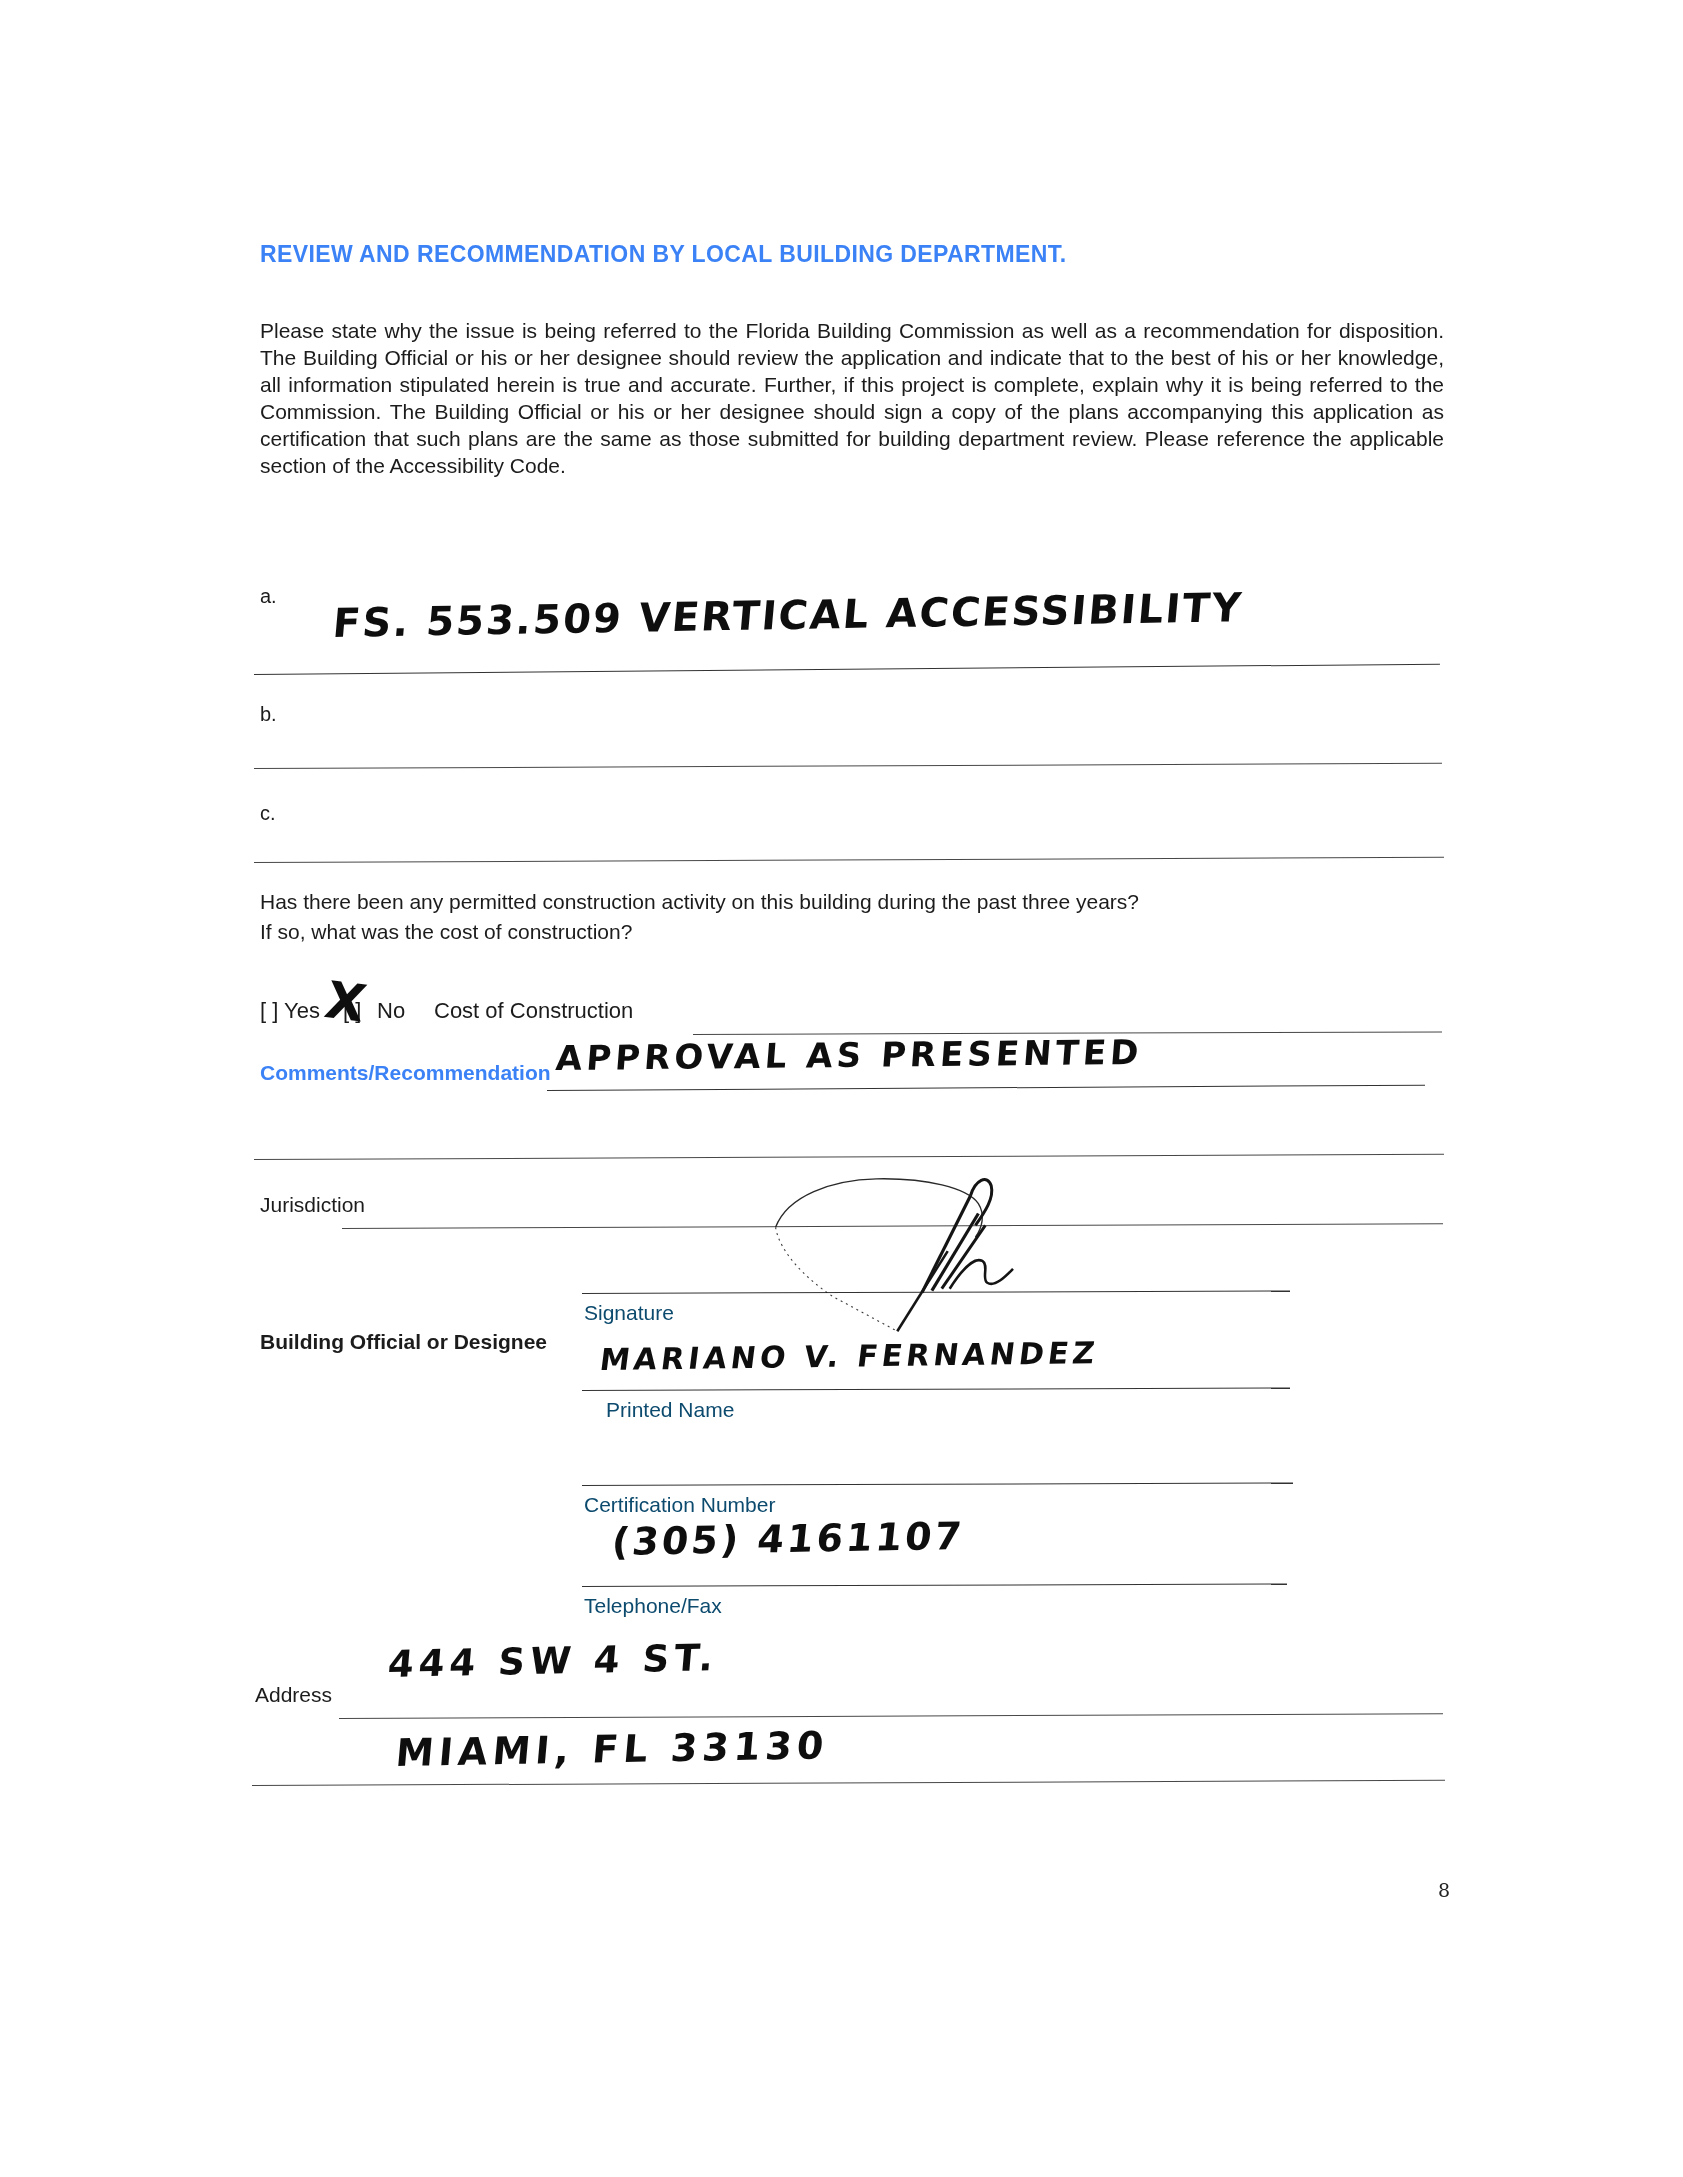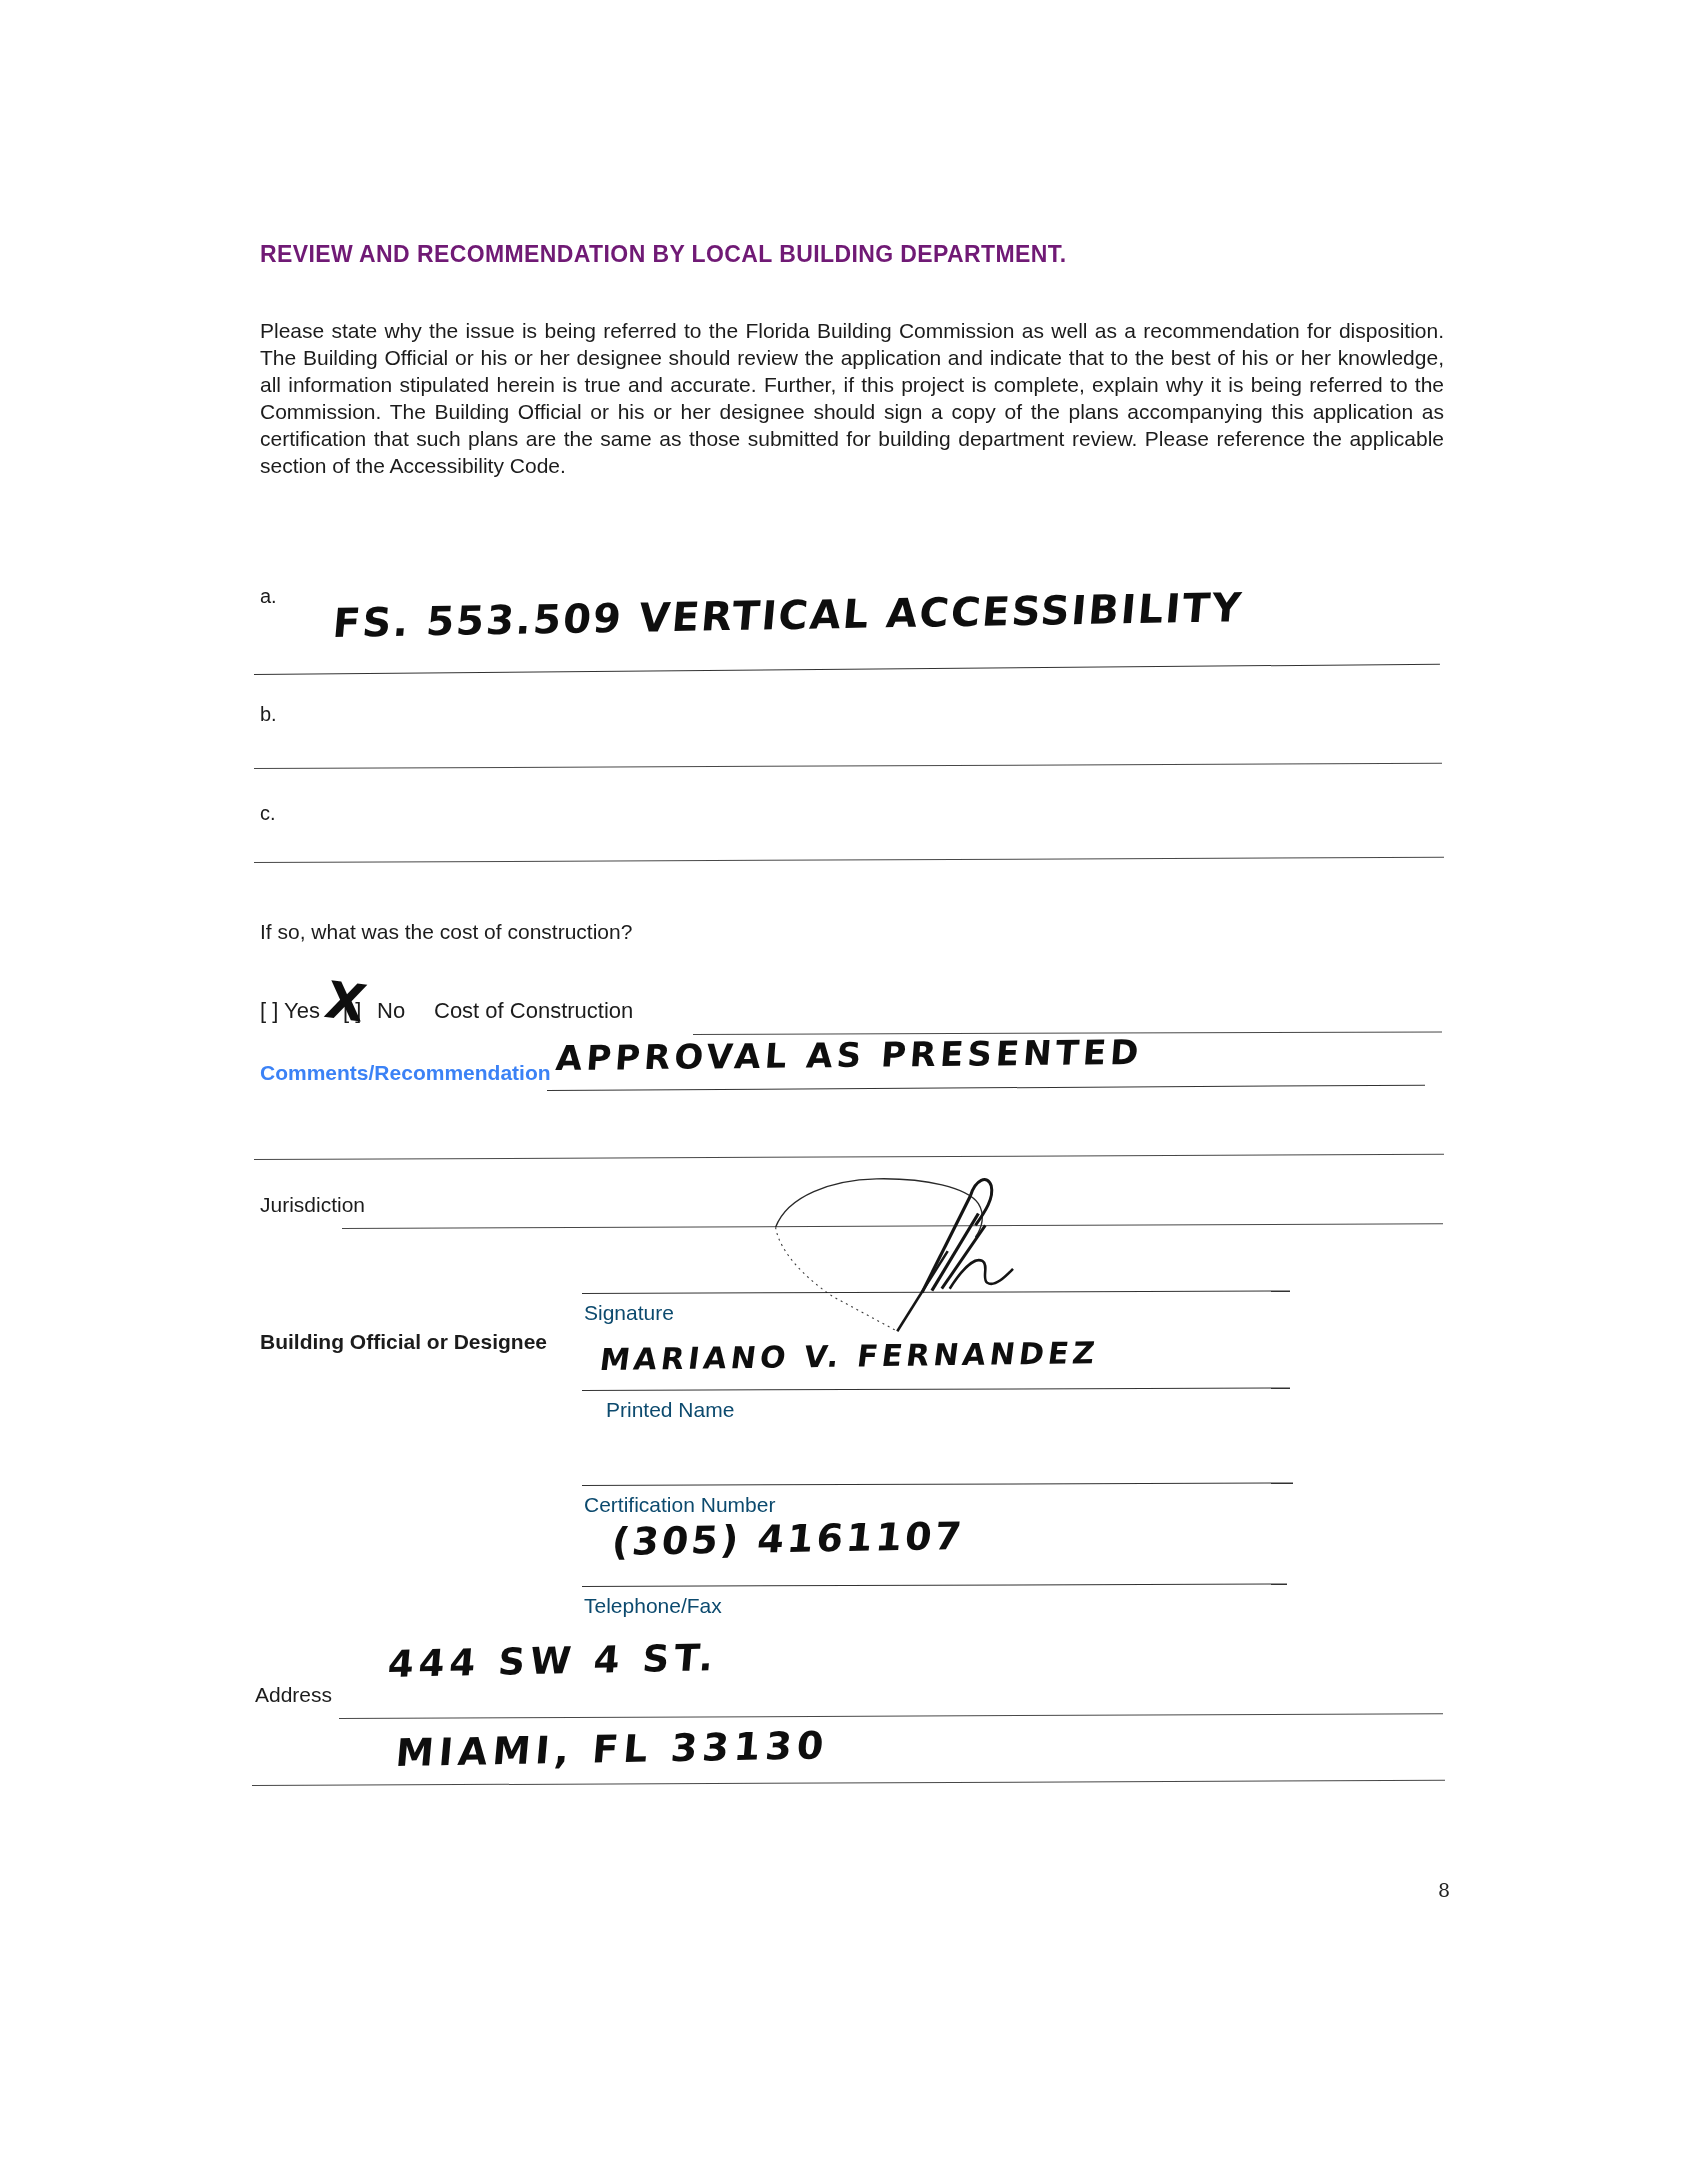--- a/index.html
+++ b/index.html
@@ -1,21 +1,21 @@
 <!DOCTYPE html>
 <html><head>
 <meta charset="utf-8">
 <style>
   html,body{margin:0;padding:0;background:#ffffff;}
   .page{
     position:relative;width:1683px;height:2177px;background:#ffffff;
     font-family:"Liberation Sans",sans-serif;color:#161616;overflow:hidden;
   }
   .abs{position:absolute;}
-  .doc-title{font-size:23px;font-weight:bold;letter-spacing:0.4px;color:#701a75;}
+  .doc-title{font-size:23px;font-weight:bold;letter-spacing:0.4px;color:#3b82f6;}
   .body-text{font-size:21px;line-height:27px;text-align:justify;color:#1c1c1c;}
   .label{font-size:21px;color:#1c1c1c;white-space:nowrap;}
   .label-bold{font-size:21px;font-weight:bold;color:#3b82f6;white-space:nowrap;}
   .small-label{font-size:21px;color:#0c4a6e;white-space:nowrap;}
   .fline{position:absolute;height:0;border-top:1.8px solid rgba(22,22,22,.88);transform-origin:left center;}
   .fline.thin{border-top-width:1.4px;border-top-color:rgba(25,25,25,.8);}
   .hw{
     position:absolute;font-family:"DejaVu Sans",sans-serif;font-weight:600;color:#0e0e0e;
     white-space:nowrap;transform-origin:left center;transform:skewX(-6deg) rotate(-1deg);
   }
@@ -36,20 +36,21 @@
   <div class="fline" style="left:254px;top:674px;width:1186px;transform:rotate(-0.5deg);"></div>
 
   <div class="abs label" style="left:260px;top:703px;font-size:20px;">b.</div>
   <div class="hw" style="left:333px;top:718px;font-size:30px;"></div>
   <div class="fline thin" style="left:254px;top:768px;width:1188px;transform:rotate(-0.25deg);"></div>
 
   <div class="abs label" style="left:260px;top:802px;font-size:20px;">c.</div>
   <div class="hw" style="left:333px;top:817px;font-size:30px;"></div>
   <div class="fline thin" style="left:254px;top:862px;width:1190px;transform:rotate(-0.25deg);"></div>
 
+  <div class="abs label" style="left:260px;top:890px;">Has there been any permitted construction activity on this building during the past three years?</div>
   <div class="abs label" style="left:260px;top:920px;text-align:right;">If so, what was the cost of construction?</div>
 
   <div class="abs label" style="left:260px;top:998px;font-size:22px;text-align:right;">[ ] Yes</div>
   <div class="abs label" style="left:343px;top:998px;font-size:22px;">[ ]</div>
   <div class="hw" style="left:326px;top:970px;font-size:51px;font-weight:700;transform:rotate(7deg) skewX(-4deg);">X</div>
   <div class="abs label" style="left:377px;top:998px;font-size:22px;">No</div>
   <div class="abs label" style="left:434px;top:998px;font-size:22px;">Cost of Construction</div>
   <div class="hw" style="left:713px;top:1000px;font-size:28px;"></div>
   <div class="fline thin" style="left:693px;top:1034px;width:749px;transform:rotate(-0.2deg);"></div>
 

